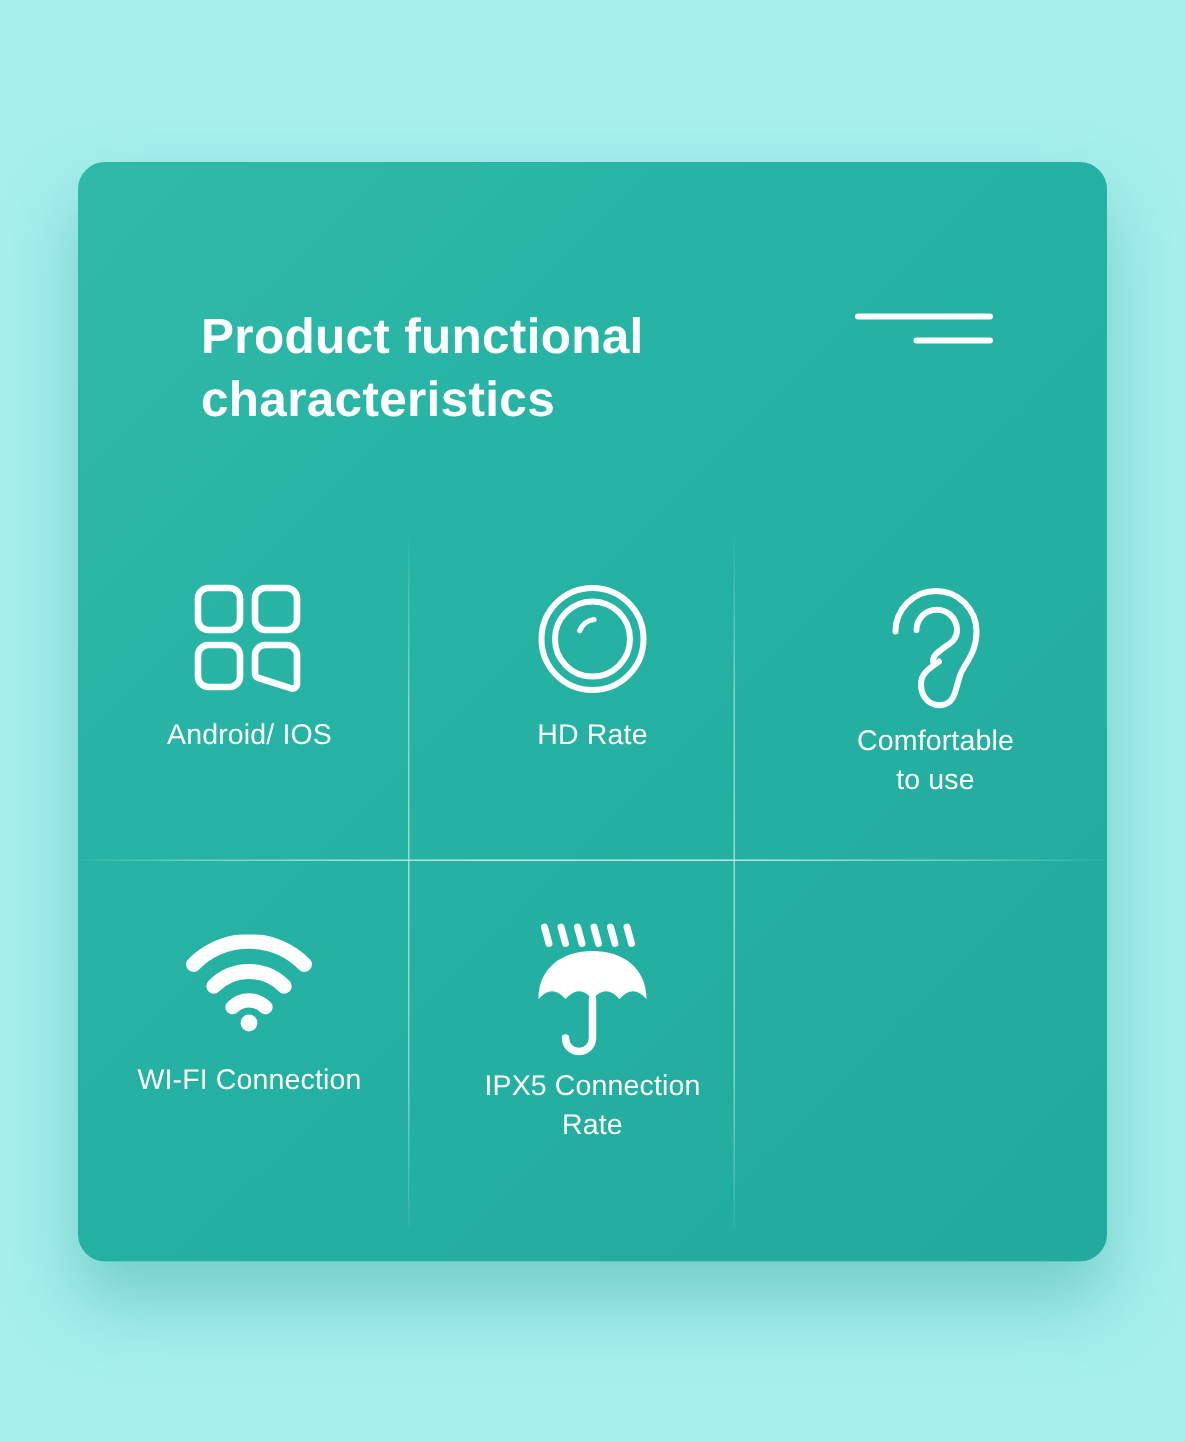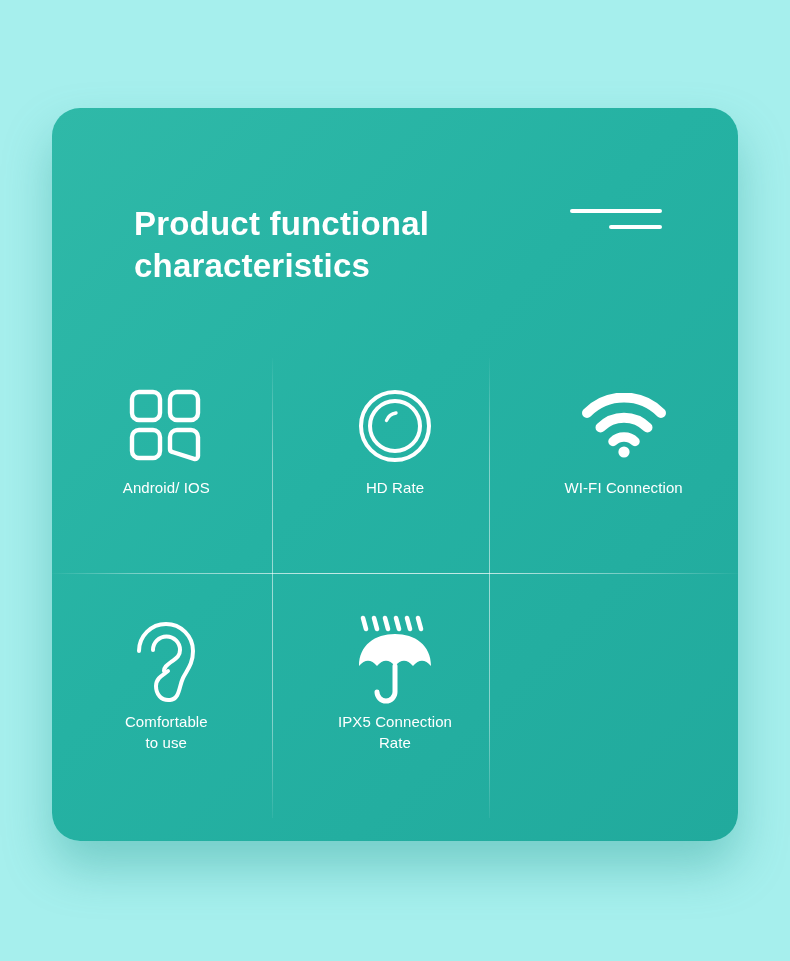--- a/index.html
+++ b/index.html
@@ -21,21 +21,21 @@
     background: #a6efed;
   }
 
   
   #card {
     position: absolute;
     left: 52px;
     top: 108px;
     width: 686px;
     height: 733px;
-    border-radius: 28px;
+    border-radius: 18px;
     background: linear-gradient(135deg, #2fb9a8 0%, #25b2a3 45%, #21aa9d 100%);
     box-shadow: 0 26px 48px rgba(35, 150, 140, 0.38);
     overflow: hidden;
   }
 
   
   #header {
     position: absolute;
     left: 82px;
     top: 95px;
@@ -89,21 +89,21 @@
 
   .icon-box {
     height: 92px;
     display: flex;
     align-items: center;
     justify-content: center;
   }
   .cell-label {
     margin-top: 6px;
     color: #ffffff;
-    font-size: 15px;
+    font-size: 19px;
     line-height: 1.38;
     text-align: center;
     white-space: pre-line;
     letter-spacing: 0.1px;
   }
 
   
   .vline {
     position: absolute;
     top: 0;
@@ -172,41 +172,41 @@
         <div class="icon-box">
           <svg width="80" height="80" viewBox="0 0 80 80" fill="none" stroke="#ffffff" stroke-linecap="round">
             <circle cx="40" cy="40" r="34" stroke-width="4"></circle>
             <circle cx="40" cy="40" r="25" stroke-width="4"></circle>
             <path d="M31.5 34.5 a12 12 0 0 1 9.5 -7.5" stroke-width="3.4"></path>
           </svg>
         </div>
         <div class="cell-label">HD Rate</div>
       </div>
 
+      <div class="cell row2">
+        <div class="icon-box">
+          <svg width="70" height="86" viewBox="0 0 70 86" fill="none" stroke="#ffffff" stroke-width="4" stroke-linecap="round" stroke-linejoin="round">
+            <path d="M8 34 a27 27 0 0 1 54 0 c0 13 -6 19 -10 27 c-4 8 -3 21 -13 22 c-9 1 -14 -6 -14 -14 c0 -8 7 -11 12 -15"></path>
+            <path d="M22 33 a13.5 13.5 0 0 1 27 0 c0 7 -5 9 -9 12 c-4 3 -7 5 -7 9"></path>
+          </svg>
+        </div>
+        <div class="cell-label">Comfortable
+to use</div>
+      </div>
+
       <div class="cell">
         <div class="icon-box">
           <svg width="84" height="66" viewBox="0 0 84 66" fill="none" stroke="#ffffff" stroke-linecap="round">
             <path d="M5 20 A52 52 0 0 1 79 20" stroke-width="10"></path>
             <path d="M18.5 34.5 A33 33 0 0 1 65.5 34.5" stroke-width="10"></path>
             <path d="M31 48.5 A15.5 15.5 0 0 1 53 48.5" stroke-width="9.5"></path>
             <circle cx="42" cy="59" r="5.6" fill="#ffffff" stroke="none"></circle>
           </svg>
         </div>
         <div class="cell-label">WI-FI Connection</div>
-      </div>
-
-      <div class="cell row2">
-        <div class="icon-box">
-          <svg width="70" height="86" viewBox="0 0 70 86" fill="none" stroke="#ffffff" stroke-width="4" stroke-linecap="round" stroke-linejoin="round">
-            <path d="M8 34 a27 27 0 0 1 54 0 c0 13 -6 19 -10 27 c-4 8 -3 21 -13 22 c-9 1 -14 -6 -14 -14 c0 -8 7 -11 12 -15"></path>
-            <path d="M22 33 a13.5 13.5 0 0 1 27 0 c0 7 -5 9 -9 12 c-4 3 -7 5 -7 9"></path>
-          </svg>
-        </div>
-        <div class="cell-label">Comfortable
-to use</div>
       </div>
 
       <div class="cell row2">
         <div class="icon-box">
           <svg width="84" height="92" viewBox="0 0 84 92" fill="none">
             <g stroke="#ffffff" stroke-width="4.6" stroke-linecap="round">
               <line x1="13" y1="15" x2="10" y2="4"></line>
               <line x1="24" y1="15" x2="21" y2="4"></line>
               <line x1="35" y1="15" x2="32" y2="4"></line>
               <line x1="46" y1="15" x2="43" y2="4"></line>

